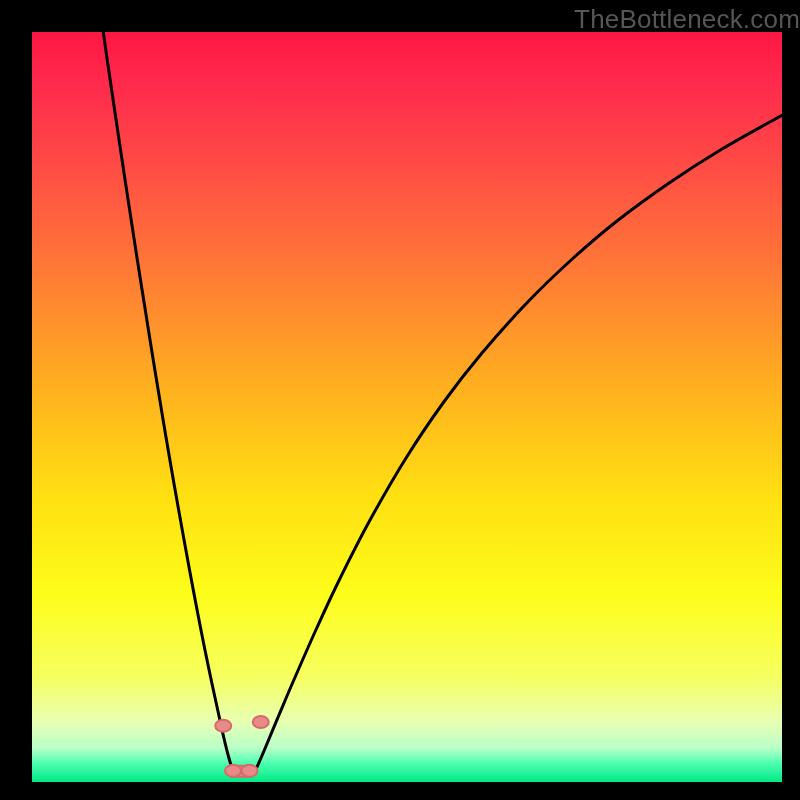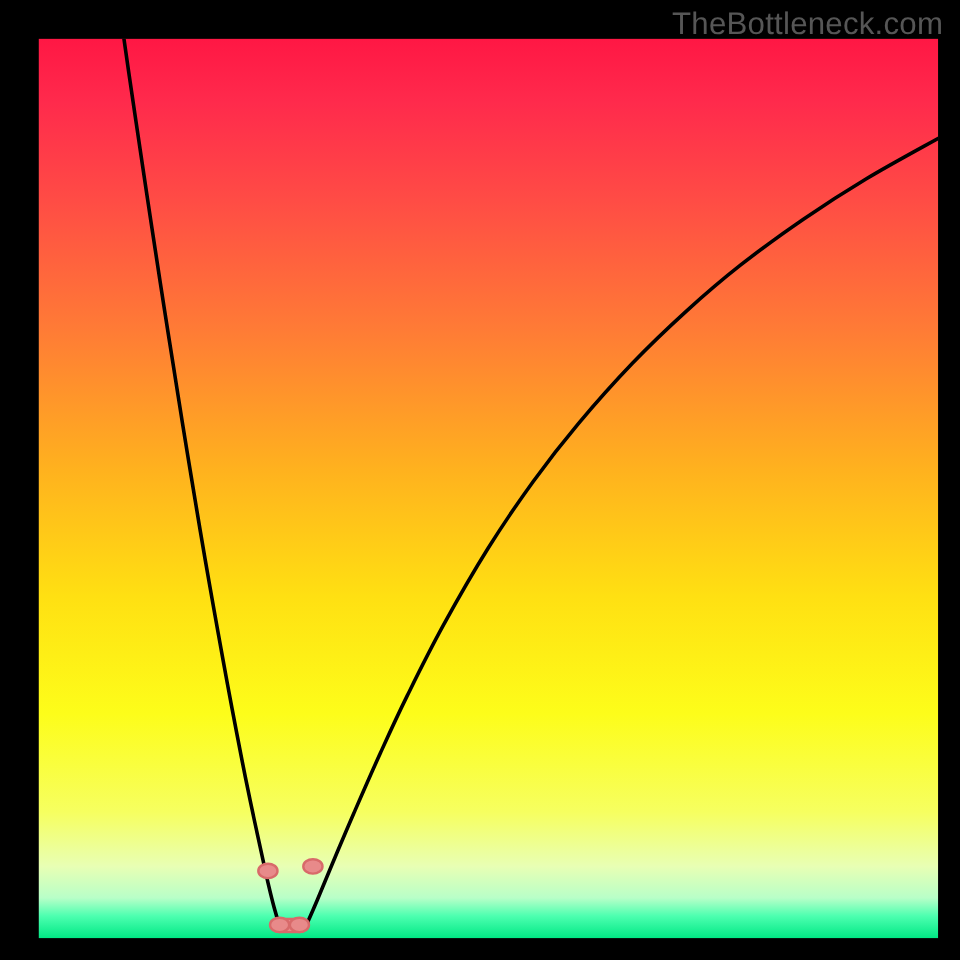--- a/index.html
+++ b/index.html
@@ -22,21 +22,21 @@
     position: absolute;
     left: 32px;
     top: 32px;
     width: 750px;
     height: 750px;
     overflow: hidden;
   }
   .watermark {
     position: absolute;
     top: 4px;
-    right: 14px;
+    right: 0;
     font-family: Arial, Helvetica, sans-serif;
     font-size: 26px;
     color: #565656;
     letter-spacing: 0.2px;
     font-weight: 500;
   }
   svg { display: block; }
 </style>
 </head>
 <body>

